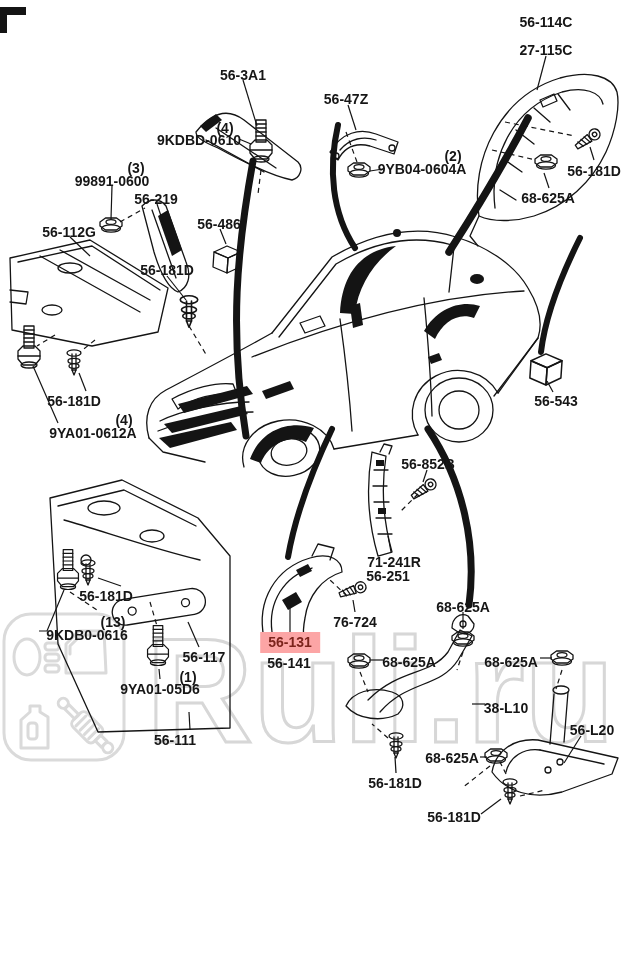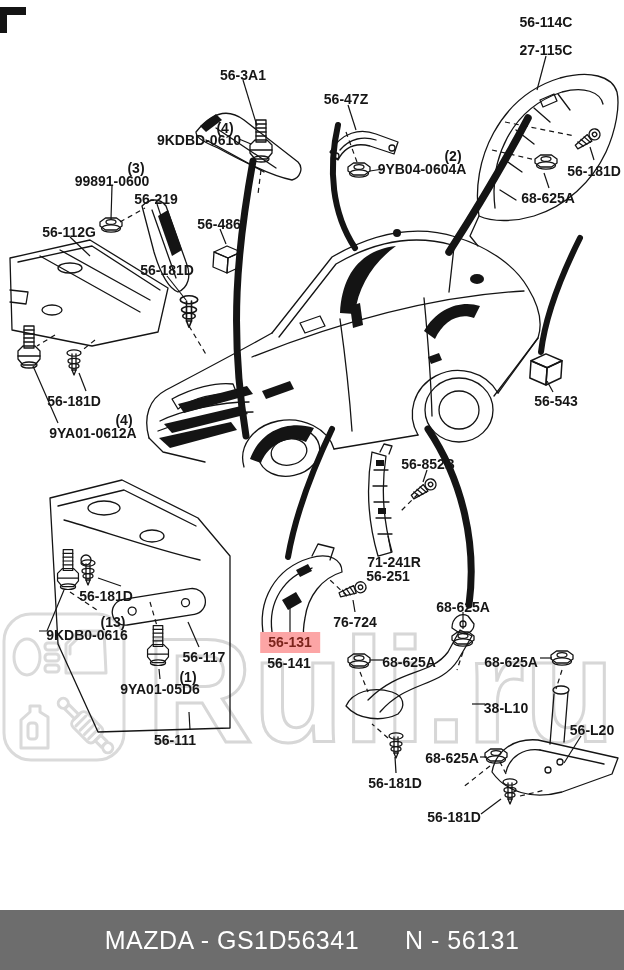--- a/index.html
+++ b/index.html
@@ -342,17 +342,13 @@
     <div class="lbl" style="left:463px;top:599px">68-625A</div>
     <div class="lbl" style="left:409px;top:654px">68-625A</div>
     <div class="lbl" style="left:511px;top:654px">68-625A</div>
     <div class="lbl" style="left:506px;top:700px">38-L10</div>
     <div class="lbl" style="left:592px;top:722px">56-L20</div>
     <div class="lbl" style="left:452px;top:750px">68-625A</div>
     <div class="lbl" style="left:395px;top:775px">56-181D</div>
     <div class="lbl" style="left:454px;top:809px">56-181D</div>
   </div>
 
-  <div class="footer">
-    <span>MAZDA - GS1D56341</span>
-    <span class="fr">N - 56131</span>
-  </div>
 </div>
 
 </body></html>

